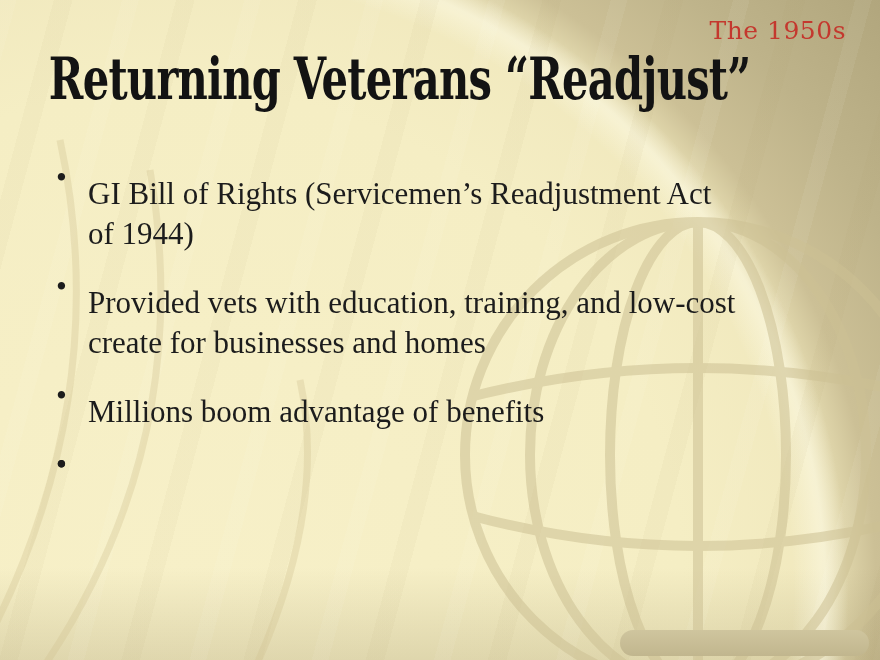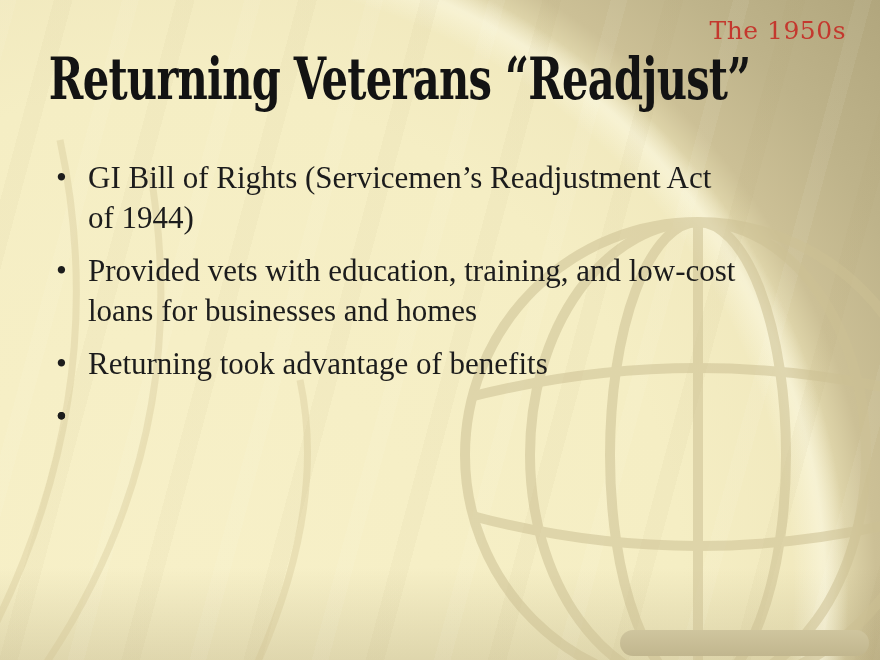--- a/index.html
+++ b/index.html
@@ -91,20 +91,21 @@
   .bullets li + li{margin-top:13px;}
   .bullets .dot{
     position:absolute;
     left:1px;top:0;
     font-size:31px;line-height:40px;
   }
   .bullets .txt{
     display:inline-block;
     white-space:pre-line;
     vertical-align:top;
+    margin-top:16px;
   }
   .pill{
     position:absolute;
     left:620px;top:630px;
     width:249px;height:26px;
     border-radius:13px;
     background:linear-gradient(180deg,#cfc59e,#c1b68e);
   }
 </style>
 </head>
@@ -145,25 +146,25 @@
 
   <ul class="bullets">
     <li>
       <span class="dot">•</span>
       <span class="txt">GI Bill of Rights (Servicemen’s Readjustment Act
 of 1944)</span>
     </li>
     <li>
       <span class="dot">•</span>
       <span class="txt">Provided vets with education, training, and low-cost
-loans for businesses and homes</span>
+create for businesses and homes</span>
     </li>
     <li>
       <span class="dot">•</span>
-      <span class="txt">Returning took advantage of benefits</span>
+      <span class="txt">Millions boom advantage of benefits</span>
     </li>
     <li>
       <span class="dot">•</span>
     </li>
     <li>
       <span class="dot">•</span>
     </li>
   </ul>
 
   <div class="pill"></div>

